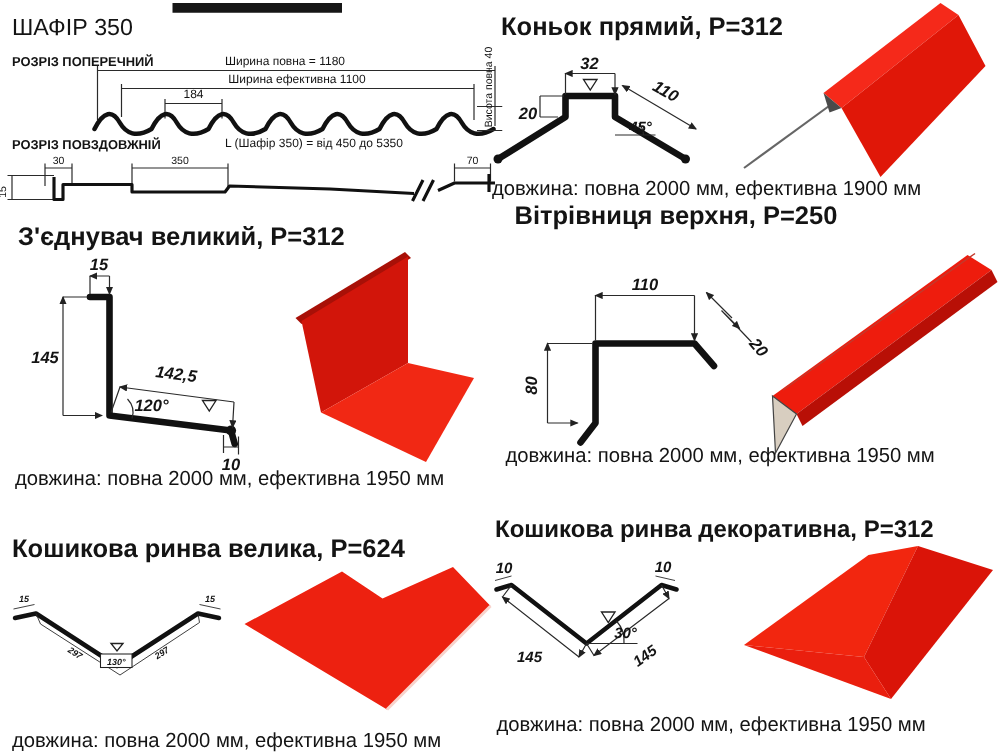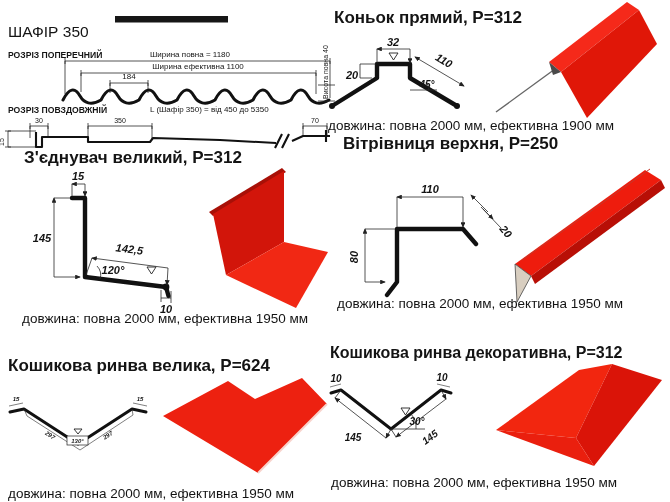--- a/index.html
+++ b/index.html
@@ -21,21 +21,21 @@
   .ln  {stroke:#2a2a2a;stroke-width:0.8;fill:none}
   .lnt {stroke:#2a2a2a;stroke-width:0.6;fill:none}
   .prof{stroke:#111;stroke-width:4.4;fill:none;stroke-linecap:round;stroke-linejoin:round}
   .prof3{stroke:#111;stroke-width:3;fill:none;stroke-linecap:round;stroke-linejoin:round}
   .prof2{stroke:#111;stroke-width:2.1;fill:none;stroke-linejoin:round}
   .mark{stroke:#222;stroke-width:0.9;fill:none}
 </style>
 </head>
 <body>
 
-<div class="sec" style="left:0;top:16px;width:335px;height:140px">
+<div class="sec" style="left:0;top:2px;width:335px;height:140px">
   <svg width="335" height="140" viewBox="0 0 335 140">
     <rect x="115" y="0" width="113" height="6.5" fill="#161616"></rect>
     <text class="t-main" x="8" y="21">ШАФІР 350</text>
     <text class="t-smb" x="8" y="42">РОЗРІЗ ПОПЕРЕЧНИЙ</text>
 
     <path class="ln" d="M65,45 H330 M65,42 V48 M330,42 V48 M65,45 V78 M330,45 V82"></path>
     <text class="t-sm" x="190" y="41" text-anchor="middle">Ширина повна = 1180</text>
     <path class="ln" d="M81,57 H316 M81,54 V60 M316,54 V60 M81,57 V76 M316,57 V78"></path>
     <text class="t-sm" x="198" y="53" text-anchor="middle">Ширина ефективна 1100</text>
     <path class="ln" d="M110,67 H148 M110,64 V70 M148,64 V70 M110,67 V77 M148,67 V77"></path>
@@ -87,21 +87,21 @@
     <text class="t-dim-m" x="103" y="88" text-anchor="middle">45°</text>
 
     <line x1="172" y1="112" x2="231" y2="69" stroke="#666" stroke-width="1.4"></line>
     <polygon points="225,62 303,2 315,10 237,72" fill="#f5291a"></polygon>
     <polygon points="237,72 315,10 333,44 263,118" fill="#e01708"></polygon>
     <polygon points="225,62 237,72 229,75" fill="#4a4a4a"></polygon>
     <text class="t-cap" x="4" y="130">довжина: повна 2000 мм, ефективна 1900 мм</text>
   </svg>
 </div>
 
-<div class="sec" style="left:16px;top:140px;width:335px;height:200px">
+<div class="sec" style="left:4px;top:140px;width:335px;height:200px">
   <svg width="335" height="200" viewBox="0 0 335 200">
     <defs>
       <marker id="ar3" markerWidth="7" markerHeight="6" refX="6" refY="3" orient="auto-start-reverse">
         <path d="M0,0 L7,3 L0,6 Z" fill="#222"></path>
       </marker>
     </defs>
     <text class="t-big" x="8" y="23">З'єднувач великий, P=312</text>
 
     <path class="prof" d="M56,58 H69 M69,58 V137 M69,137 L150,147 M150,147 L152.5,156"></path>
     <circle cx="150" cy="147" r="3.4" fill="#111"></circle>

